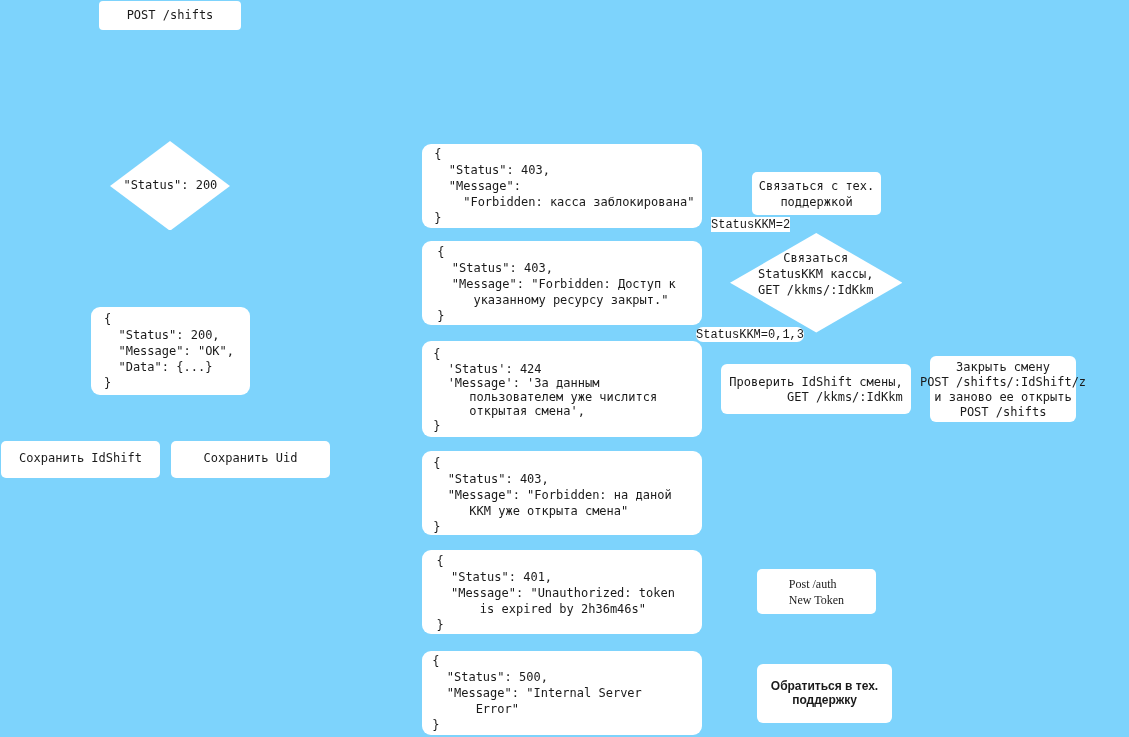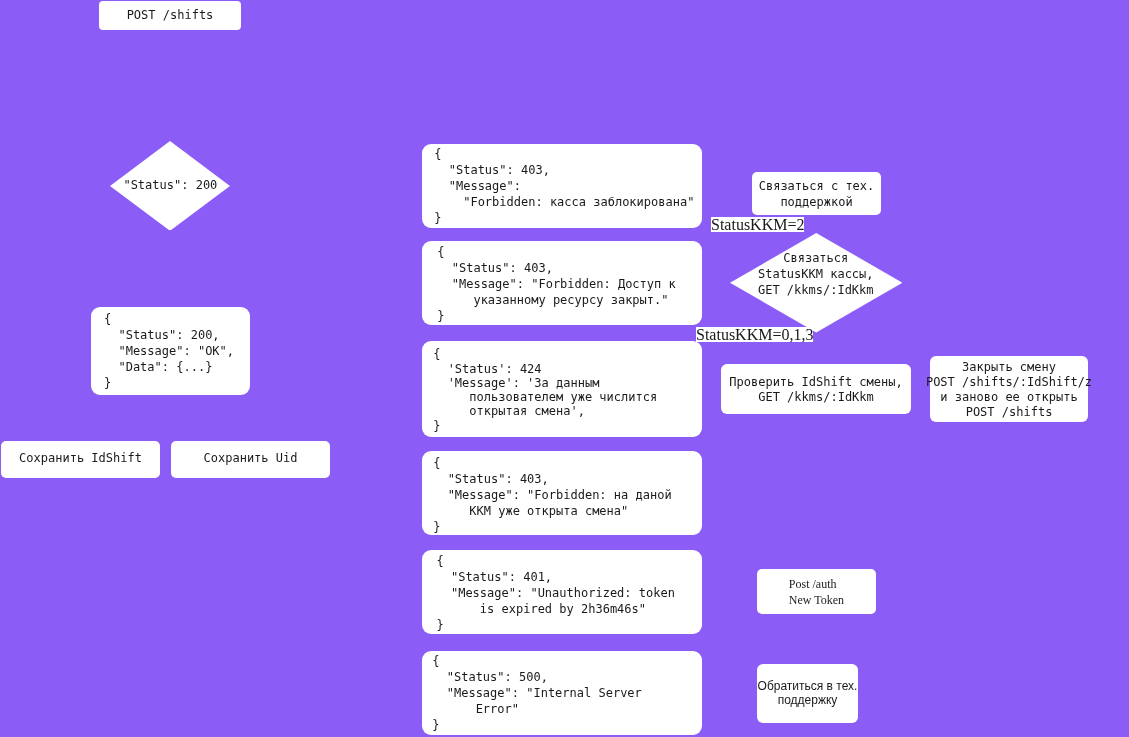--- a/index.html
+++ b/index.html
@@ -2,21 +2,21 @@
 <html><head>
 <meta charset="utf-8">
 <title>POST /shifts response flowchart</title>
 <style>
   html, body { margin:0; padding:0; background:#000000; }
   body {
     width:1129px; height:737px; overflow:hidden;
     font-family:"DejaVu Sans Mono", monospace;
     -webkit-font-smoothing:antialiased;
   }
-  #canvas { position:relative; width:1129px; height:737px; background:#8b5cf6; }
+  #canvas { position:relative; width:1129px; height:737px; background:#7dd3fc; }
 
   .node { position:absolute; box-sizing:border-box; }
 
   .rounded, .jsonbox {
     background:#ffffff;
     display:flex; align-items:center; justify-content:center;
   }
   .jsonbox { justify-content:flex-start; padding-left:13px; }
 
   .node .txt {
@@ -29,22 +29,22 @@
 
   .diamond { background:transparent; }
   .diamond > .shape { position:absolute; left:0; top:0; display:block; }
   .diamond > .txt {
     position:absolute; left:0; top:0; width:100%; height:100%;
     display:flex; align-items:center; justify-content:center;
   }
 
   .edge-label {
     position:absolute; background:#ffffff; color:#1a1a1a;
-    font-size:16px; line-height:14px; white-space:pre; padding:0.5px 0;
-    font-family:Liberation Serif, serif;
+    font-size:12px; line-height:14px; white-space:pre; padding:0.5px 0;
+    font-family:Liberation Mono, monospace;
   }
 </style>
 </head>
 <body style="background: rgb(0, 0, 0);">
 
 <div id="canvas">
   <div class="node rounded align-center font-mono" style="left: 99px; top: 1px; width: 142px; height: 29px; border-radius: 4px; background: rgb(255, 255, 255);">
       <div class="txt" style="line-height: 16px; transform: translate(0px, -0.7px); color: rgb(26, 26, 26);">POST /shifts</div>
     </div>
   <div class="node diamond align-center font-mono" style="left:110.4px;top:140.5px;width:120px;height:89.8px;">
@@ -115,32 +115,32 @@
     </div>
   <div class="node diamond align-center font-mono" style="left:729.5px;top:233px;width:172.5px;height:99.5px;">
       <svg class="shape" width="172.5" height="99.5" viewBox="0 0 172.5 99.5">
         <polygon points="86.25,0 172.5,49.75 86.25,99.5 0,49.75" fill="#ffffff"></polygon>
       </svg>
       <div class="txt" style="line-height: 16px; transform: translate(0px, -9px); color: rgb(26, 26, 26);">Связаться
 StatusKKM кассы,
 GET /kkms/:IdKkm</div>
     </div>
   <div class="node rounded align-center font-mono" style="left: 721px; top: 364px; width: 190px; height: 50px; border-radius: 6px; background: rgb(255, 255, 255);">
-      <div class="txt" style="line-height: 15px; transform: translate(0px, 1px); color: rgb(26, 26, 26);">Проверить IdShift смены,
+      <div class="txt" style="line-height: 15px; transform: translate(0px, 1px); color: rgb(26, 26, 26); text-align: right;">Проверить IdShift смены,
 GET /kkms/:IdKkm</div>
     </div>
-  <div class="node rounded align-center font-mono" style="left: 930px; top: 355.5px; width: 158px; height: 66.5px; border-radius: 6px; background: rgb(255, 255, 255);">
+  <div class="node rounded align-center font-mono" style="left: 930px; top: 355.5px; width: 146px; height: 66.5px; border-radius: 6px; background: rgb(255, 255, 255);">
       <div class="txt" style="line-height: 15px; transform: translate(0px, 1px); color: rgb(26, 26, 26);">Закрыть смену
 POST /shifts/:IdShift/z
 и заново ее открыть
 POST /shifts</div>
     </div>
   <div class="node rounded align-left font-mono" style="left: 757px; top: 569px; width: 119px; height: 45px; border-radius: 5px; background: rgb(255, 255, 255);">
       <div class="txt" style="line-height: 16px; color: rgb(26, 26, 26); font-family: Liberation Serif, serif;">Post /auth
 New Token</div>
     </div>
-  <div class="node rounded align-center font-sans" style="left: 757px; top: 663.5px; width: 101px; height: 59px; border-radius: 6px; background: rgb(255, 255, 255);">
+  <div class="node rounded align-center font-sans" style="left: 757px; top: 663.5px; width: 135px; height: 59px; border-radius: 6px; background: rgb(255, 255, 255); font-weight: bold;">
       <div class="txt" style="line-height: 14px; color: rgb(26, 26, 26);">Обратиться в тех.
 поддержку</div>
     </div>
   <div class="edge-label" style="left: 711px; top: 217px; background: rgb(255, 255, 255); color: rgb(26, 26, 26);">StatusKKM=2</div>
-  <div class="edge-label" style="left: 696px; top: 327px; background: rgb(255, 255, 255); color: rgb(26, 26, 26);">StatusKKM=0,1,3</div>
+  <div class="edge-label" style="left: 696px; top: 327px; background: rgb(255, 255, 255); color: rgb(26, 26, 26); border-radius: 7px;">StatusKKM=0,1,3</div>
 </div>
 
 </body></html>

